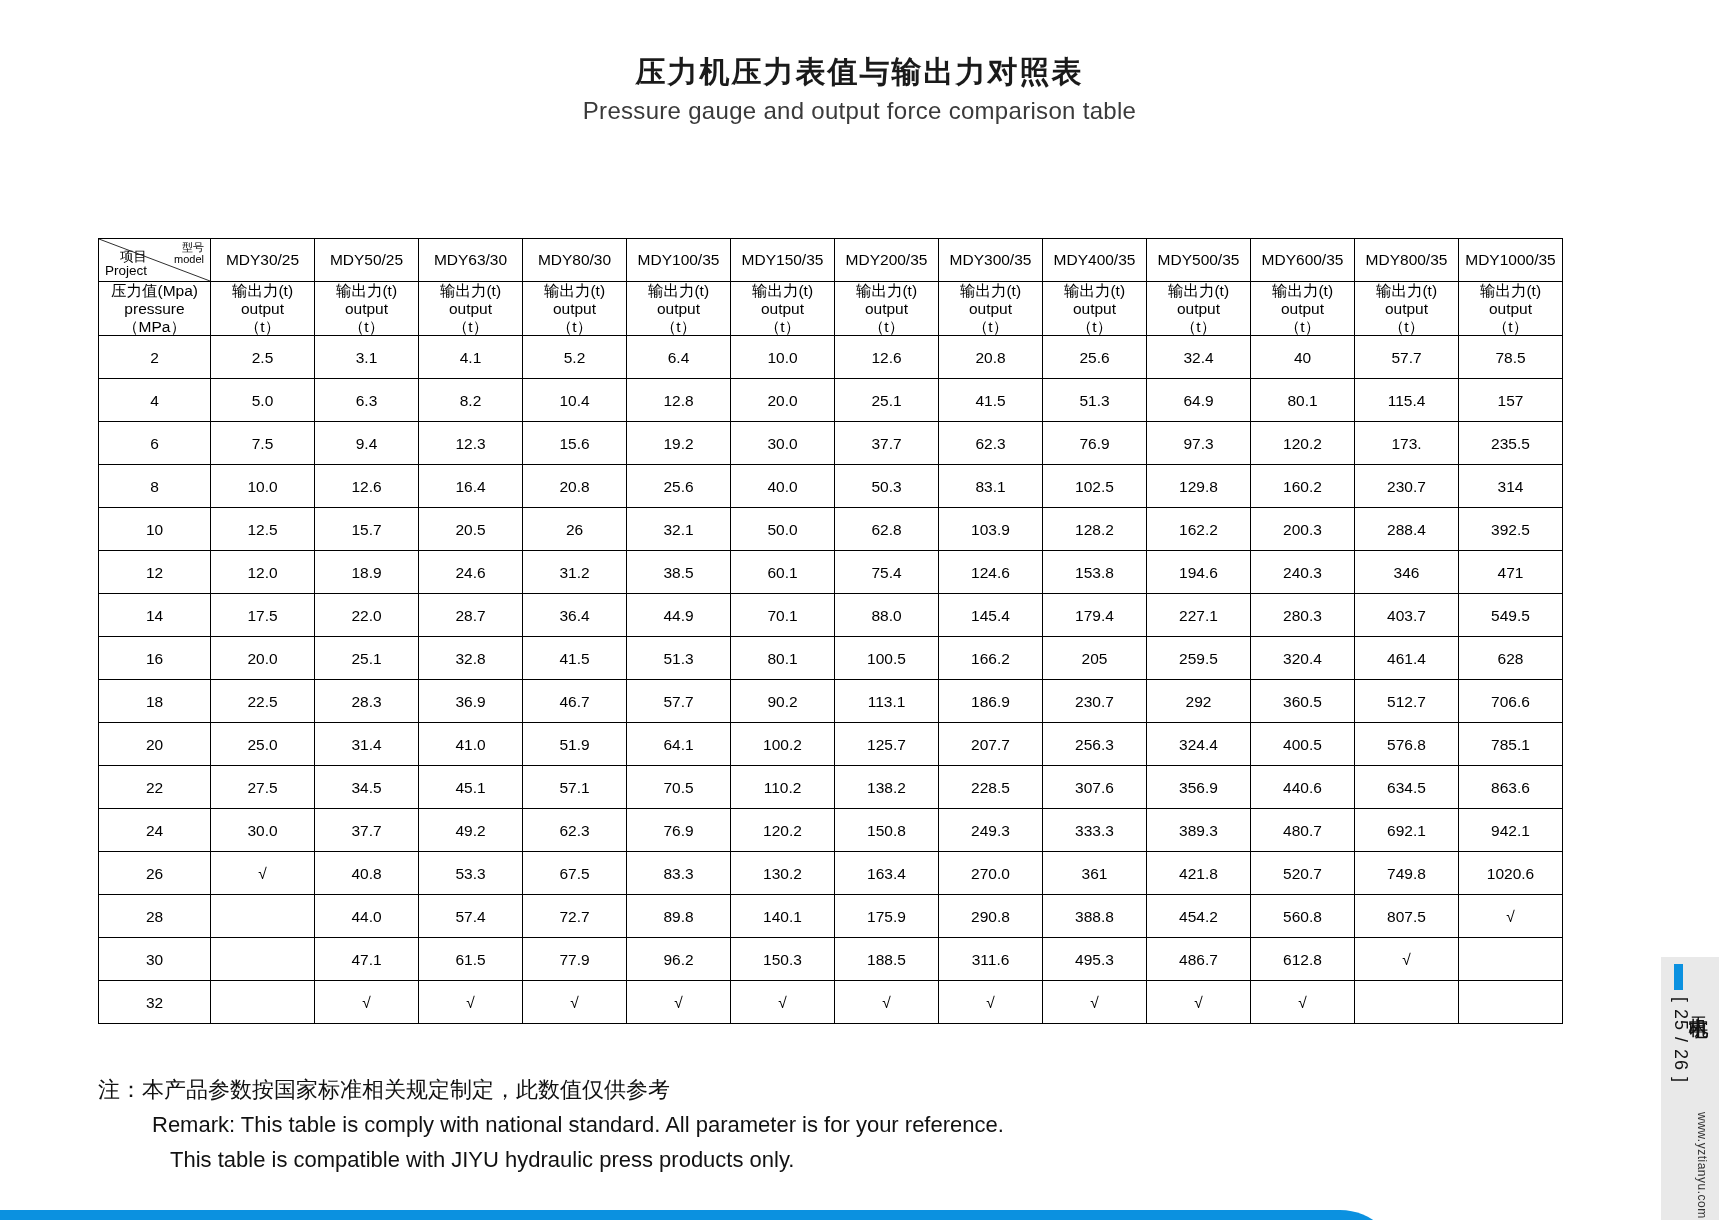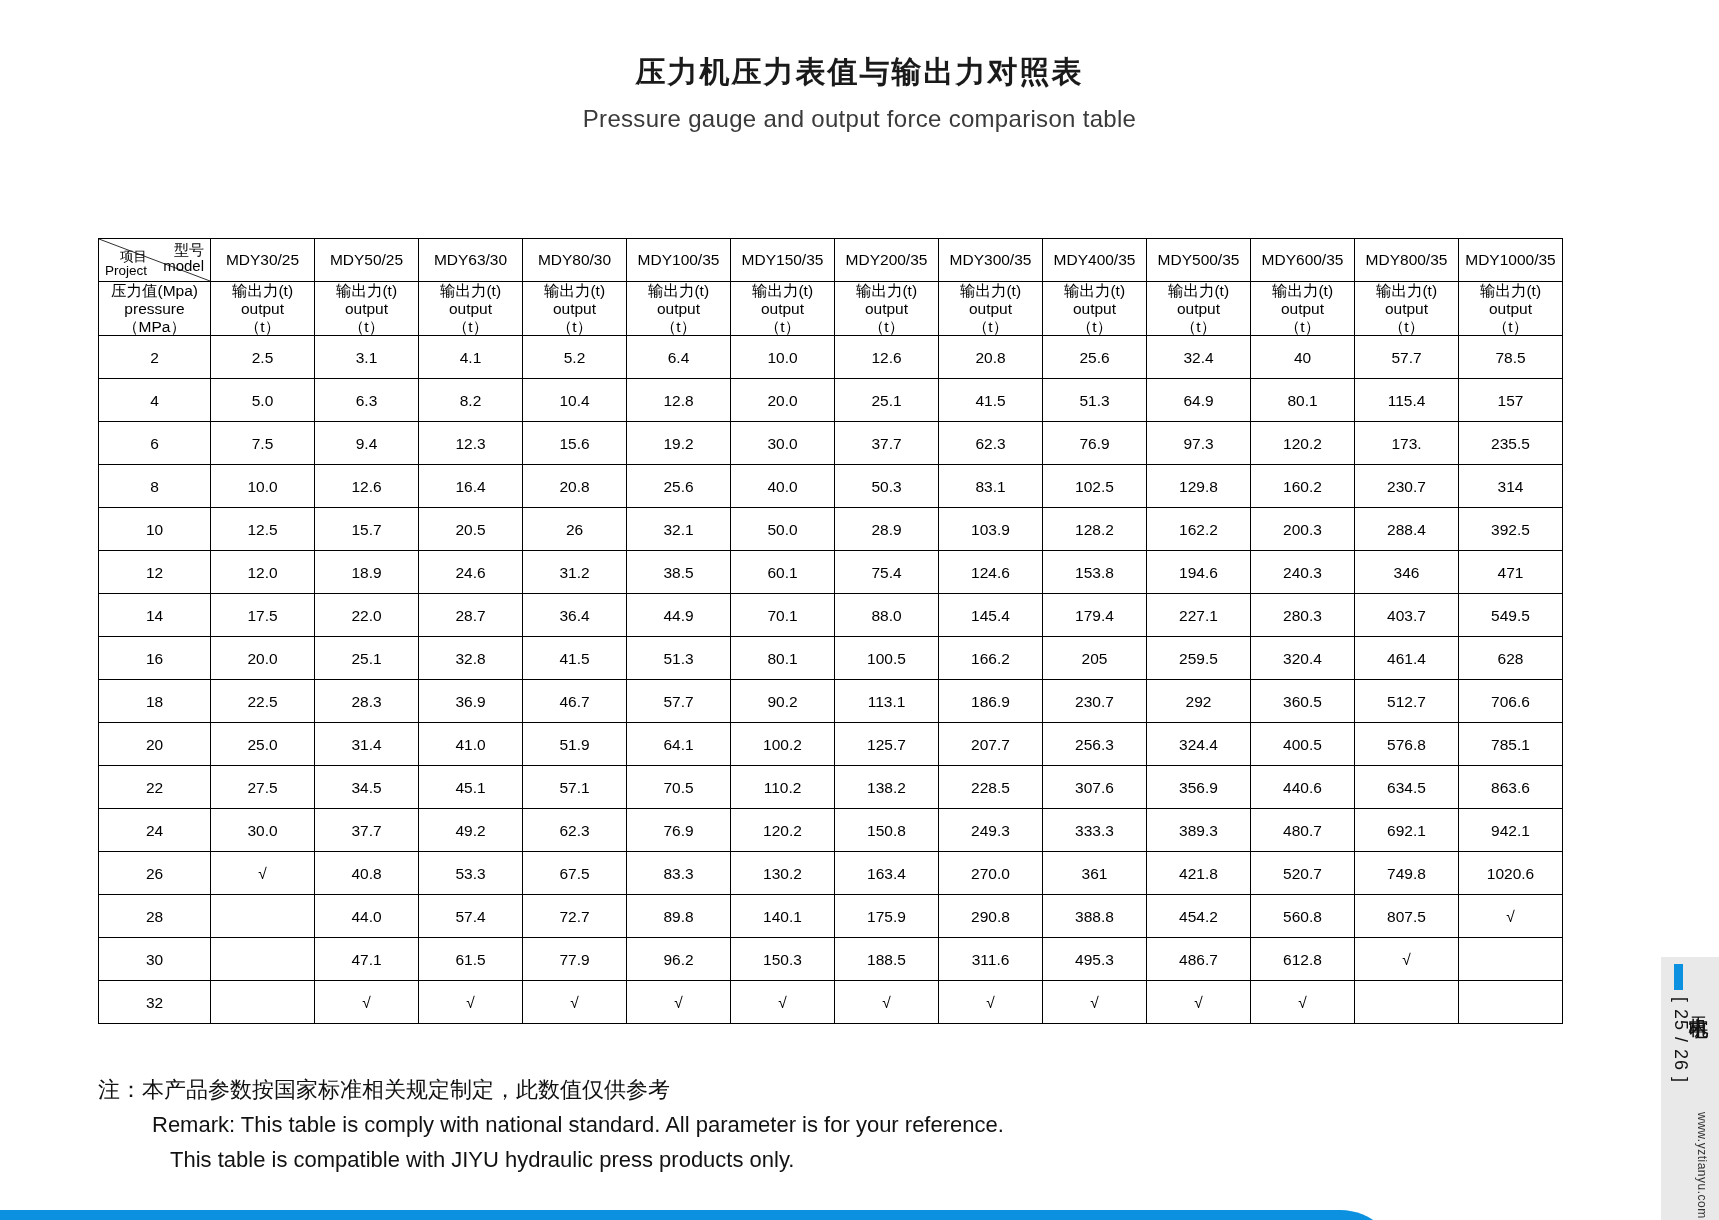--- a/index.html
+++ b/index.html
@@ -25,21 +25,21 @@
     font-size: 30px;
     font-weight: bold;
     letter-spacing: 2px;
     margin-top: 52px;
     color: #1a1a1a;
   }
   .title-en {
     text-align: center;
     font-size: 24px;
     font-weight: normal;
-    margin-top: 12px;
+    margin-top: 4px;
     color: #3a3a3a;
     letter-spacing: 0.3px;
   }
   .table-wrap {
     position: absolute;
     left: 98px;
     top: 186px;
     width: 1462px;
   }
   table.maintable {
@@ -68,21 +68,21 @@
   }
   td.corner .diag {
     position: absolute;
     left: 0; top: 0;
     width: 100%; height: 100%;
   }
   td.corner .model-lbl {
     position: absolute;
     right: 6px;
     top: 3px;
-    font-size: 15px;
+    font-size: 11px;
     line-height: 1.05;
     text-align: right;
   }
   td.corner .project-lbl {
     position: absolute;
     left: 6px;
     bottom: 3px;
     font-size: 13.5px;
     line-height: 1.05;
     text-align: right;
@@ -363,21 +363,21 @@
           <td>314</td>
         </tr>
         <tr>
           <td>10</td>
           <td>12.5</td>
           <td>15.7</td>
           <td>20.5</td>
           <td>26</td>
           <td>32.1</td>
           <td>50.0</td>
-          <td>28.9</td>
+          <td>62.8</td>
           <td>103.9</td>
           <td>128.2</td>
           <td>162.2</td>
           <td>200.3</td>
           <td>288.4</td>
           <td>392.5</td>
         </tr>
         <tr>
           <td>12</td>
           <td>12.0</td>

